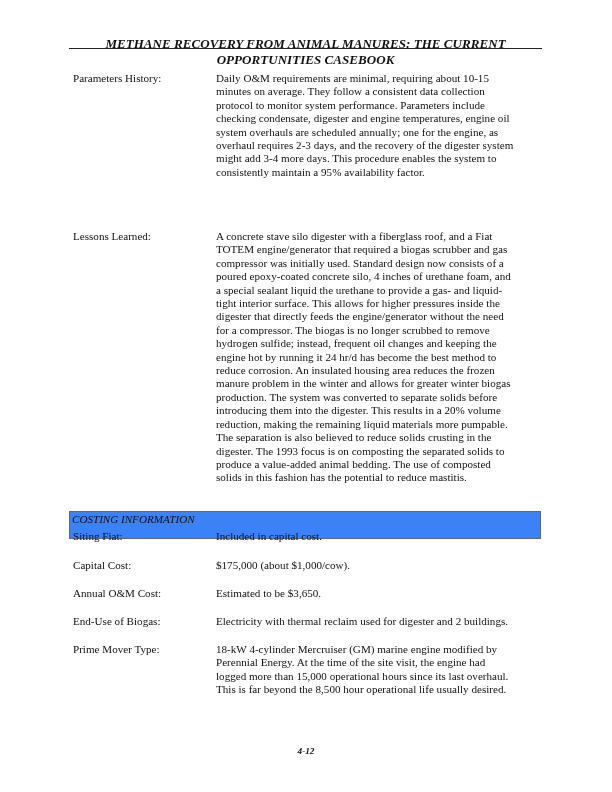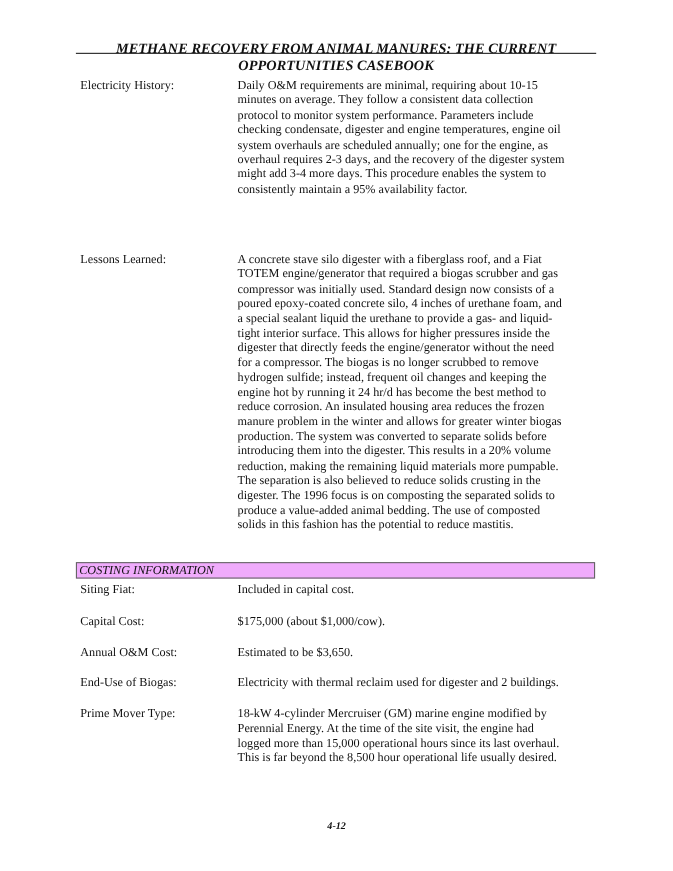--- a/index.html
+++ b/index.html
@@ -7,34 +7,34 @@
          font-family: "Liberation Serif", "DejaVu Serif", serif; color: #111; }
   .header { position: absolute; left: 69px; top: 36px; width: 473px;
             font-size: 13px; font-weight: bold; font-style: italic; text-align: center;
             letter-spacing: 0.05px; }
   .header-rule { position: absolute; left: 69px; top: 48px; width: 473px; height: 0;
                  border-top: 1px solid #222; }
   .row { position: absolute; left: 73px; width: 470px; font-size: 11.1px; line-height: 13.4px; }
   .row .label { position: absolute; left: 0; top: 0; width: 140px; }
   .row .value { position: absolute; left: 143px; top: 0; width: 330px; }
   .value p { margin: 0; }
-  .costing-bar { position: absolute; left: 69px; top: 511px; width: 472px; height: 15px;
-                 background: #f0abfc; border: 1px solid #666; box-sizing: border-box; }
+  .costing-bar { position: absolute; left: 69px; top: 511px; width: 472px; height: 28px;
+                 background: #3b82f6; border: 1px solid #666; box-sizing: border-box; }
   .costing-bar span { position: absolute; left: 2px; top: 1px; font-size: 11.1px; font-style: italic; }
   .page-num { position: absolute; left: 0; width: 612px; top: 746px; text-align: center;
               font-size: 9.2px; font-weight: bold; font-style: italic; }
 </style>
 </head>
 <body>
 
 <div class="header">METHANE RECOVERY FROM ANIMAL MANURES:  THE CURRENT OPPORTUNITIES CASEBOOK</div>
 <div class="header-rule"></div>
 
 <div class="row" style="top:72px;">
-  <div class="label">Electricity History:</div>
+  <div class="label">Parameters History:</div>
   <div class="value">
     <p>Daily O&amp;M requirements are minimal, requiring about 10-15</p>
     <p>minutes on average. They follow a consistent data collection</p>
     <p>protocol to monitor system performance. Parameters include</p>
     <p>checking condensate, digester and engine temperatures, engine oil</p>
     <p>system overhauls are scheduled annually; one for the engine, as</p>
     <p>overhaul requires 2-3 days, and the recovery of the digester system</p>
     <p>might add 3-4 more days. This procedure enables the system to</p>
     <p>consistently maintain a 95% availability factor.</p>
   </div>
@@ -52,21 +52,21 @@
     <p>digester that directly feeds the engine/generator without the need</p>
     <p>for a compressor. The biogas is no longer scrubbed to remove</p>
     <p>hydrogen sulfide; instead, frequent oil changes and keeping the</p>
     <p>engine hot by running it 24 hr/d has become the best method to</p>
     <p>reduce corrosion. An insulated housing area reduces the frozen</p>
     <p>manure problem in the winter and allows for greater winter biogas</p>
     <p>production. The system was converted to separate solids before</p>
     <p>introducing them into the digester. This results in a 20% volume</p>
     <p>reduction, making the remaining liquid materials more pumpable.</p>
     <p>The separation is also believed to reduce solids crusting in the</p>
-    <p>digester. The 1996 focus is on composting the separated solids to</p>
+    <p>digester. The 1993 focus is on composting the separated solids to</p>
     <p>produce a value-added animal bedding. The use of composted</p>
     <p>solids in this fashion has the potential to reduce mastitis.</p>
   </div>
 </div>
 
 <div class="costing-bar">
   <span>COSTING INFORMATION</span>
 </div>
 
 <div class="row" style="top:530px;">

